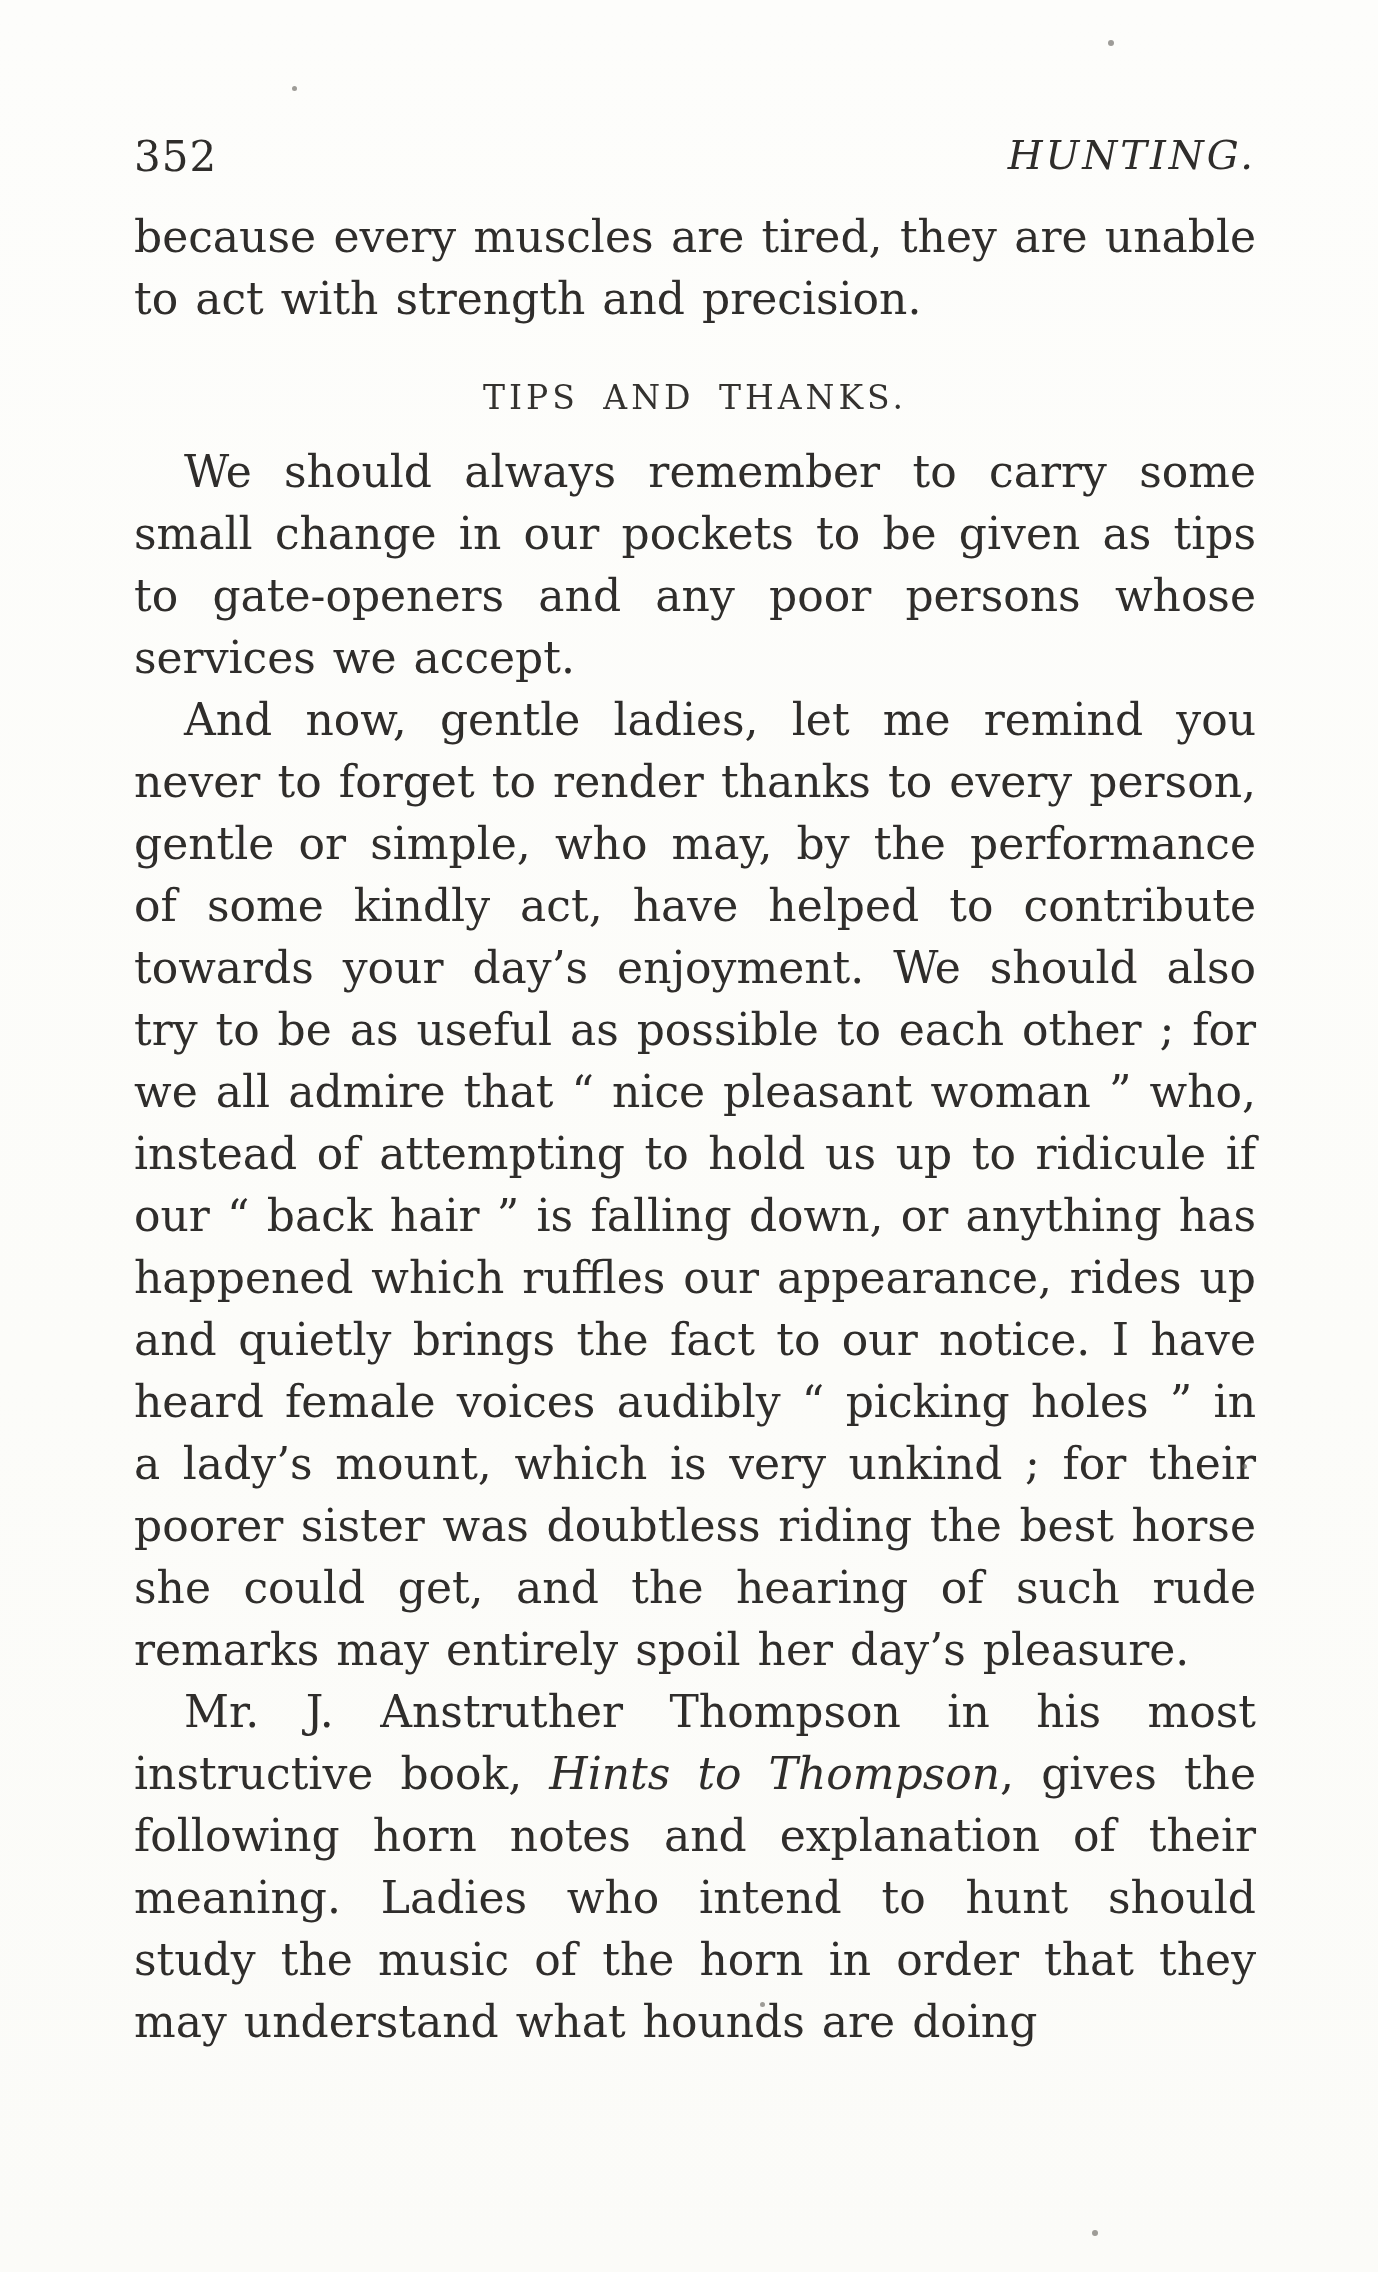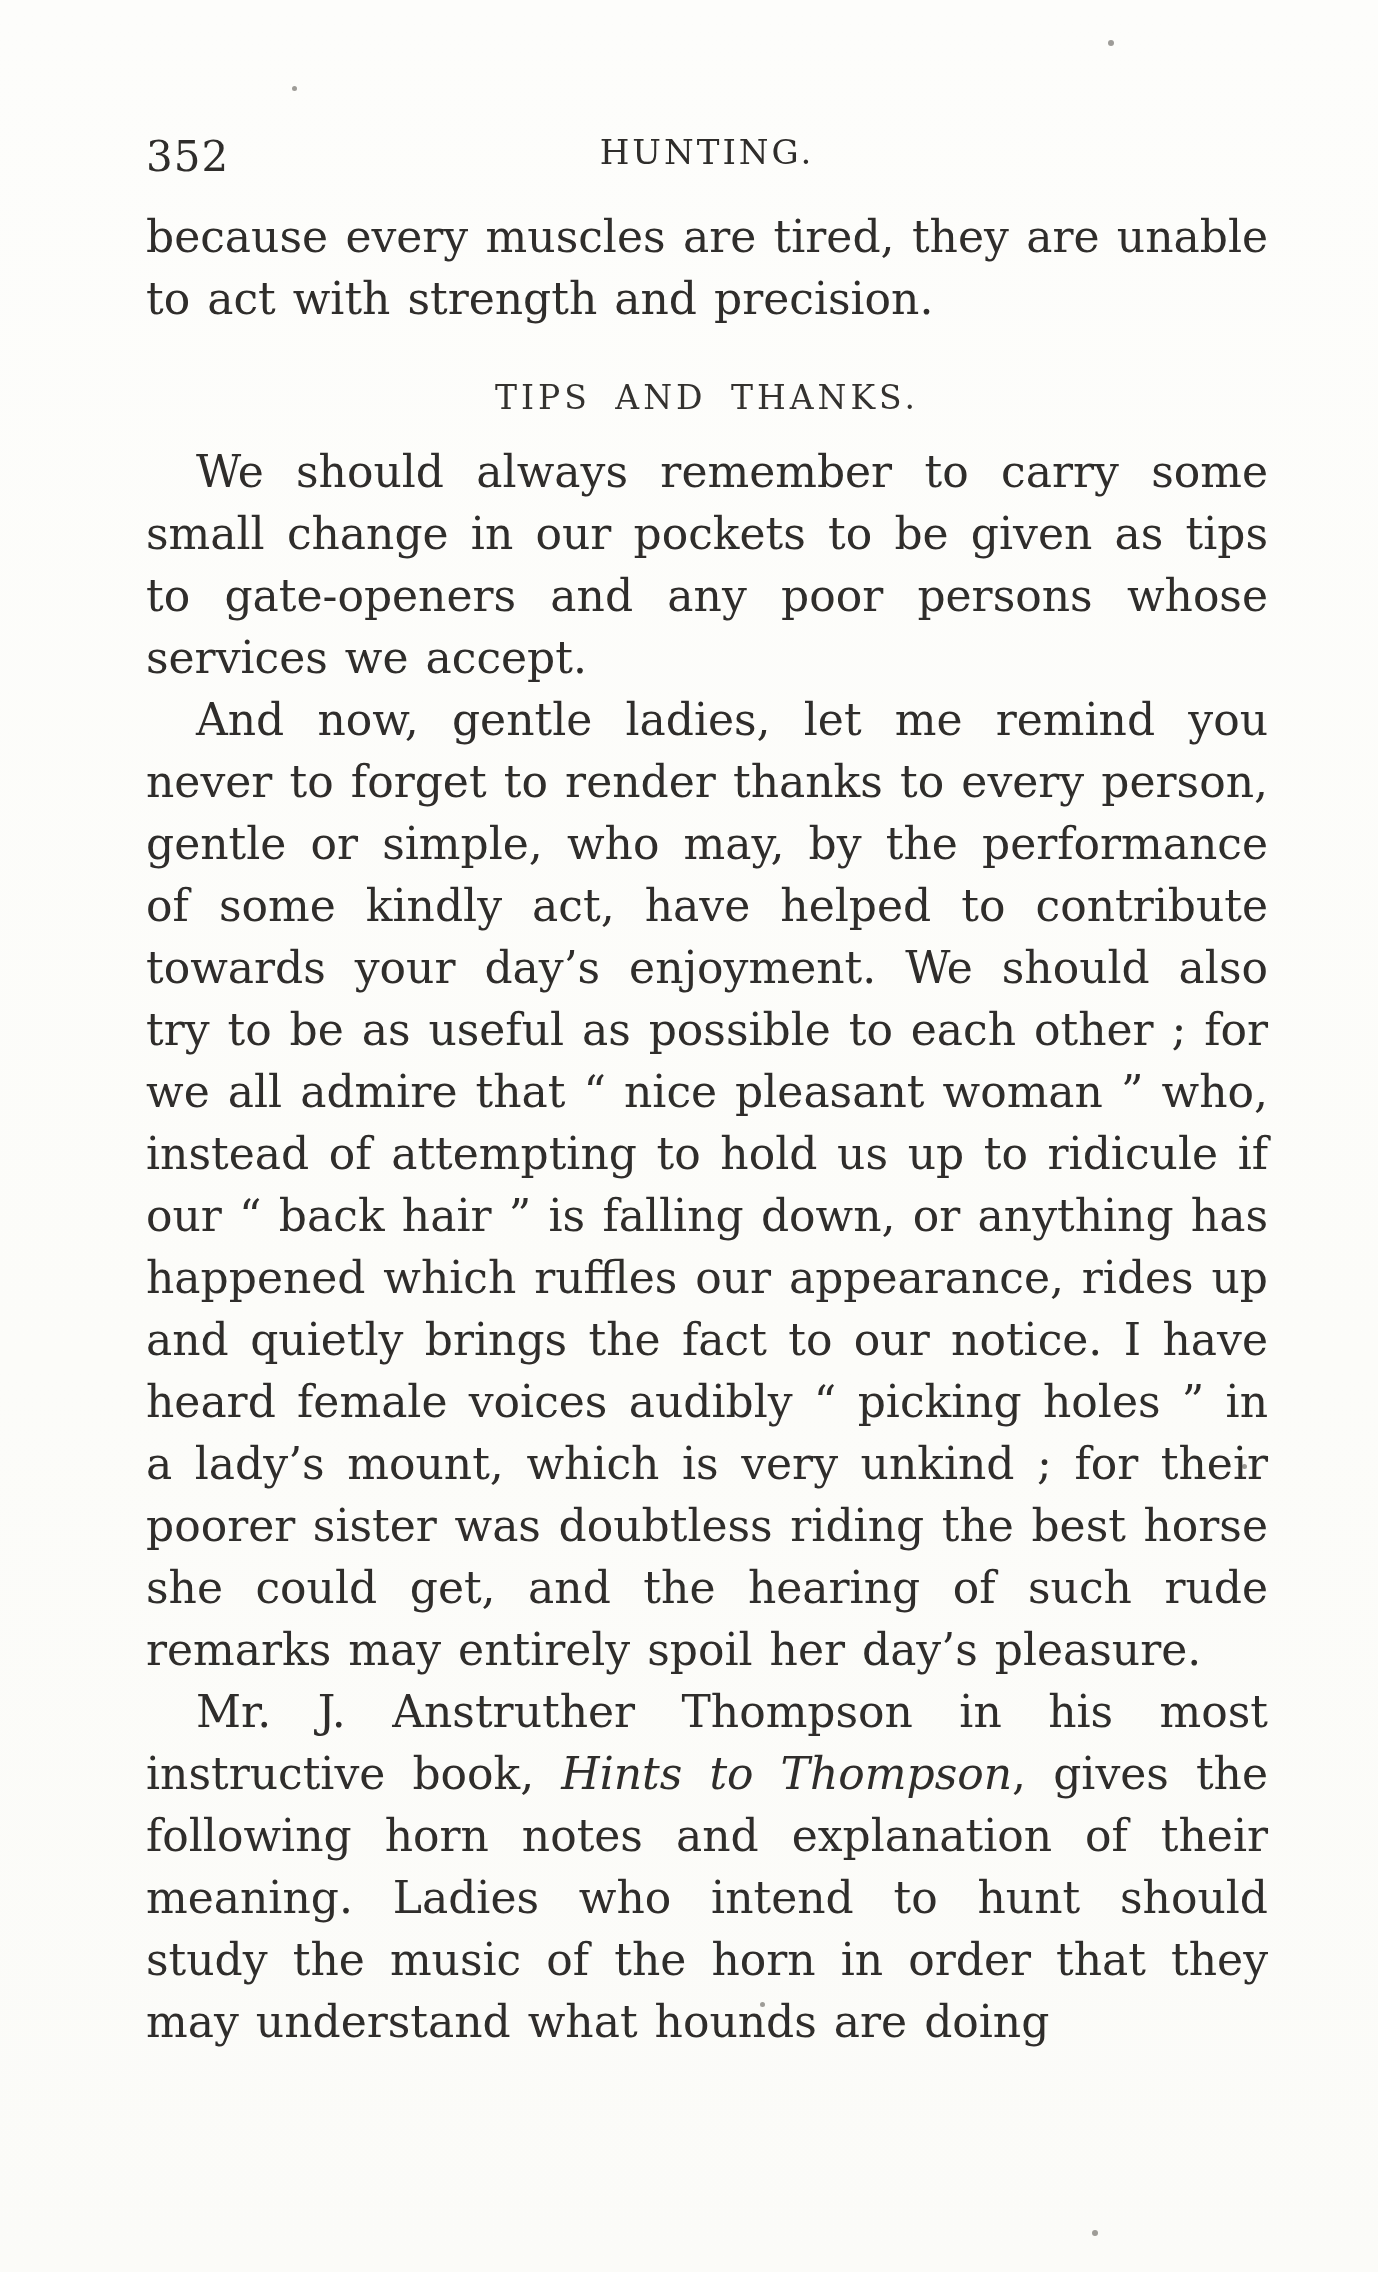--- a/index.html
+++ b/index.html
@@ -15,41 +15,42 @@
     color: #2f2d2b;
     overflow: hidden;
   }
   .sheet {
     position: absolute;
     inset: 0;
     background: linear-gradient(180deg, #fdfdfb 0%, #fcfcf9 60%, #fbfbf8 100%);
   }
   .text-block {
     position: absolute;
-    left: 146px;
+    left: 134px;
     top: 132px;
     width: 1122px;
   }
   .running-header {
     position: relative;
     height: 56px;
     margin-bottom: 18px;
   }
   .page-number {
     position: absolute;
     left: 0;
     top: 0;
     font-size: 42px;
     letter-spacing: 1px;
   }
   .running-title {
     display: block;
-    text-align: center;
-    font-size: 34px;
+    text-align: right;
+    font-size: 40px;
     letter-spacing: 3px;
+    font-style: italic;
   }
   p.para {
     margin: 0;
     font-size: 44px;
     line-height: 62px;
     text-align: justify;
     text-justify: inter-word;
     word-spacing: 3px;
   }
   p.para.indent {

